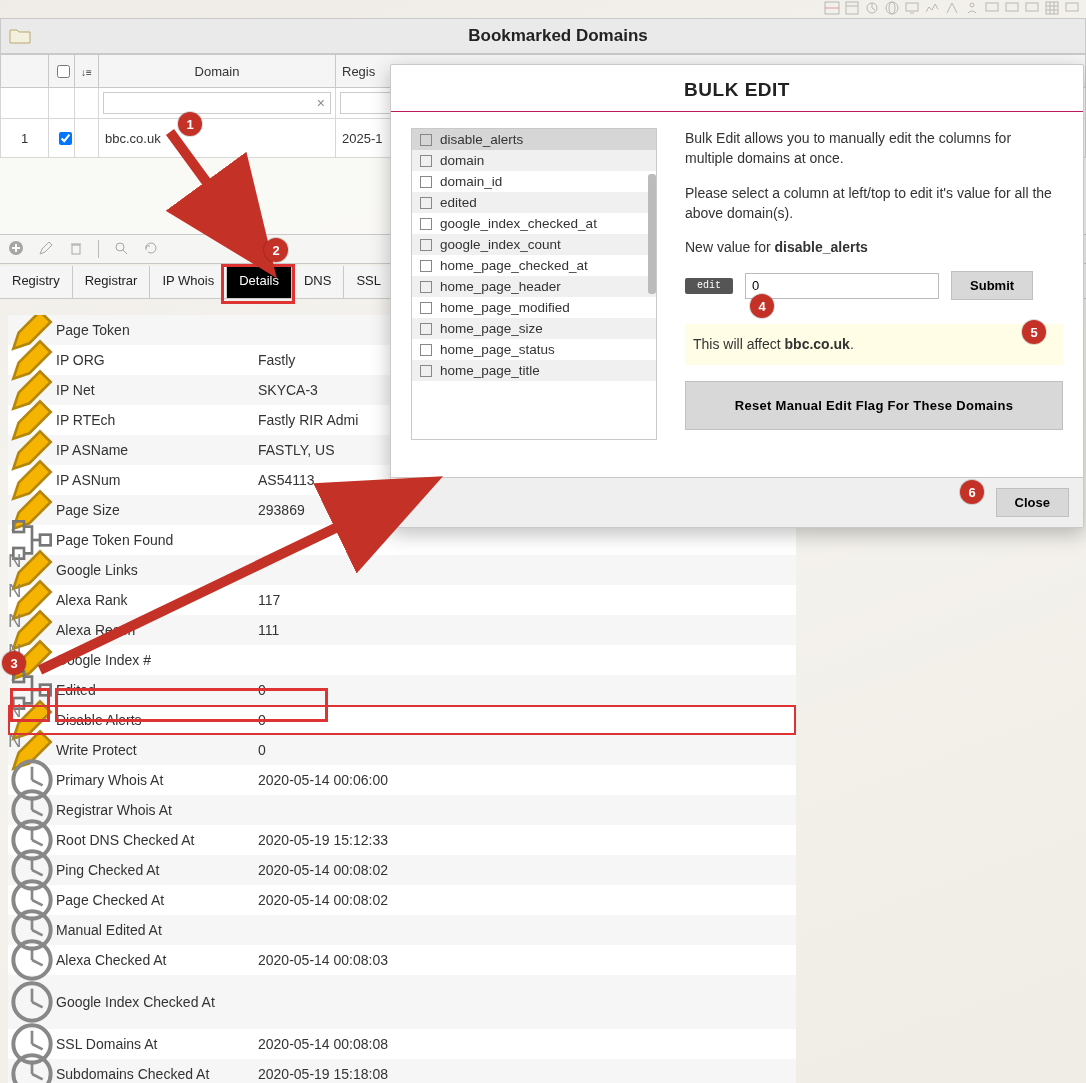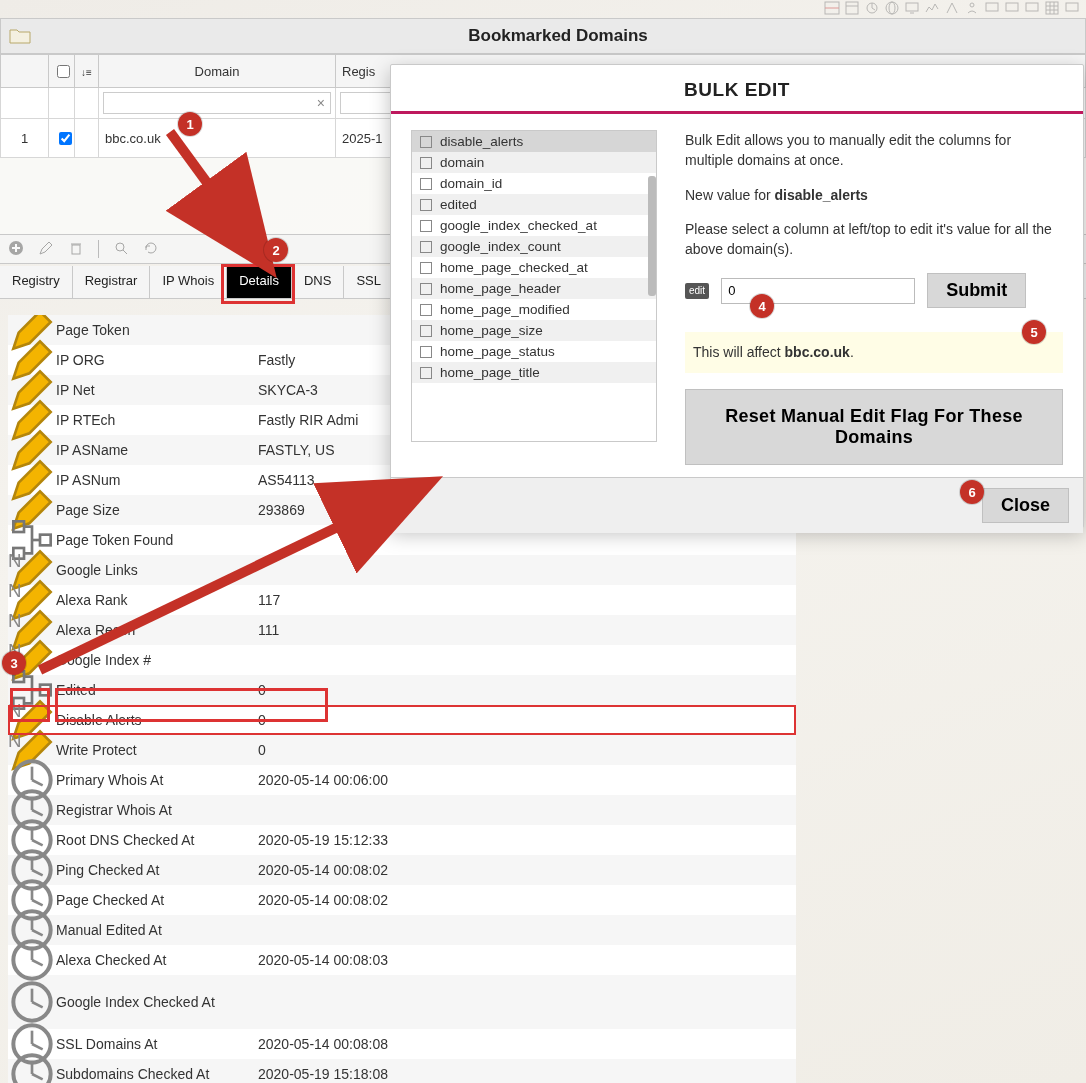--- a/index.html
+++ b/index.html
@@ -48,34 +48,34 @@
   .details-list .drow{display:flex;align-items:center;height:30px;font-size:14px;}
   .details-list .drow:nth-child(odd){background:var(--zebra-a);}
   .details-list .drow:nth-child(even){background:var(--zebra-b);}
   .details-list .icon-cell{width:48px;display:flex;align-items:center;justify-content:center;}
   .details-list .label-cell{width:196px;padding-right:6px;color:#333;}
   .details-list .value-cell{flex:1;color:#333;}
   .details-list .drow.highlight{outline:2px solid var(--accent-red);outline-offset:-2px;}
   
   .bulk-dialog{position:absolute;top:64px;left:390px;width:692px;height:462px;background:#fff;border:1px solid var(--border);box-shadow:0 6px 20px rgba(0,0,0,.25);z-index:50;border-radius:2px;display:flex;flex-direction:column;}
   .bulk-dialog .dlg-title{font-family:"Segoe UI",Arial,sans-serif;text-align:center;font-weight:700;font-size:19px;letter-spacing:.5px;padding:14px 0 10px;color:#222;}
-  .bulk-dialog .dlg-body{flex:1;display:flex;padding:0 20px 12px;gap:28px;border-top:3px solid #be185d;}
+  .bulk-dialog .dlg-body{flex:1;display:flex;padding:0 20px 12px;gap:28px;border-top:1px solid #be185d;}
   .col-picker{width:244px;border:1px solid var(--border);background:#fff;max-height:310px;overflow:hidden;position:relative;margin-top:16px;}
   .col-picker .slider{position:absolute;right:0;top:45px;width:8px;height:120px;background:#bbb;border-radius:3px;}
   .col-picker .opt{display:flex;align-items:center;gap:8px;padding:3px 8px;font-size:13.5px;color:#333;}
   .col-picker .opt:nth-child(odd){background:#f0f0f0;}
   .col-picker .opt:nth-child(even){background:#fff;}
   .col-picker .opt.sel{background:#d6d6d6;}
   .col-picker .sq{width:10px;height:10px;border:1px solid #888;display:inline-block;}
   .right-body{flex:1;padding-top:16px;font-size:14px;color:#333;line-height:1.45;}
   .right-body p{margin:0 0 14px;}
   .new-value-row{display:flex;align-items:center;gap:12px;margin-top:10px;}
-  .edit-badge{background:#555;color:#fff;font-size:10px;padding:1px 4px;border-radius:2px;}
+  .edit-badge{background:#555;color:#fff;font-size:10px;padding:1px 12px;border-radius:2px;font-family:Liberation Mono, monospace;}
   .value-input{border:1px solid #bbb;width:180px;height:24px;font-size:13px;padding:0 6px;}
-  .submit-btn,.reset-btn,.close-btn{background:var(--btn-bg);border:1px solid var(--btn-border);font-weight:700;font-size:18px;padding:6px 18px;cursor:pointer;font-family:inherit;}
+  .submit-btn,.reset-btn,.close-btn{background:var(--btn-bg);border:1px solid var(--btn-border);font-weight:700;font-size:13px;padding:6px 18px;cursor:pointer;font-family:inherit;}
   .submit-btn{float:right;}
   .affect{background:#fffde6;padding:10px 8px;margin-top:24px;font-size:14px;}
   .reset-btn{width:100%;margin-top:16px;padding:16px;font-family:"Segoe UI",Arial,sans-serif;font-weight:700;letter-spacing:.3px;}
   .dlg-footer{background:#efefef;border-top:1px solid var(--border);padding:10px 14px;display:flex;justify-content:flex-end;}
   
   .bubble{position:absolute;width:24px;height:24px;border-radius:50%;background:var(--bubble-red);color:#fff;font-weight:700;font-size:13px;display:flex;align-items:center;justify-content:center;z-index:60;box-shadow:0 0 0 1px rgba(0,0,0,.15);}
   
   .arrow{position:absolute;z-index:55;pointer-events:none;}
   .arrow svg{overflow:visible;}
   .bold-label{font-weight:700;}
@@ -538,24 +538,24 @@
           <span class="sq"></span>
           <span>home_page_status</span>
         </div>
         <div class="opt">
           <span class="sq"></span>
           <span>home_page_title</span>
         </div>
       </div>
     <div class="right-body">
       <p>Bulk Edit allows you to manually edit the columns for multiple domains at once.</p>
+      <p>Please select a column at left/top to edit it's value for all the above domain(s).</p>
       <p>
         <span>New value for </span><span class="bold-label">disable_alerts</span>
       </p>
-      <p>Please select a column at left/top to edit it's value for all the above domain(s).</p>
       <div class="new-value-row">
         <span class="edit-badge">edit</span>
         <input class="value-input" value="0" style="">
         <button class="submit-btn">Submit</button>
       </div>
       <div class="affect">
         <span>This will affect </span><span class="bold-label">bbc.co.uk</span><span>.</span>
       </div>
       <button class="reset-btn">Reset Manual Edit Flag For These Domains</button>
     </div>

